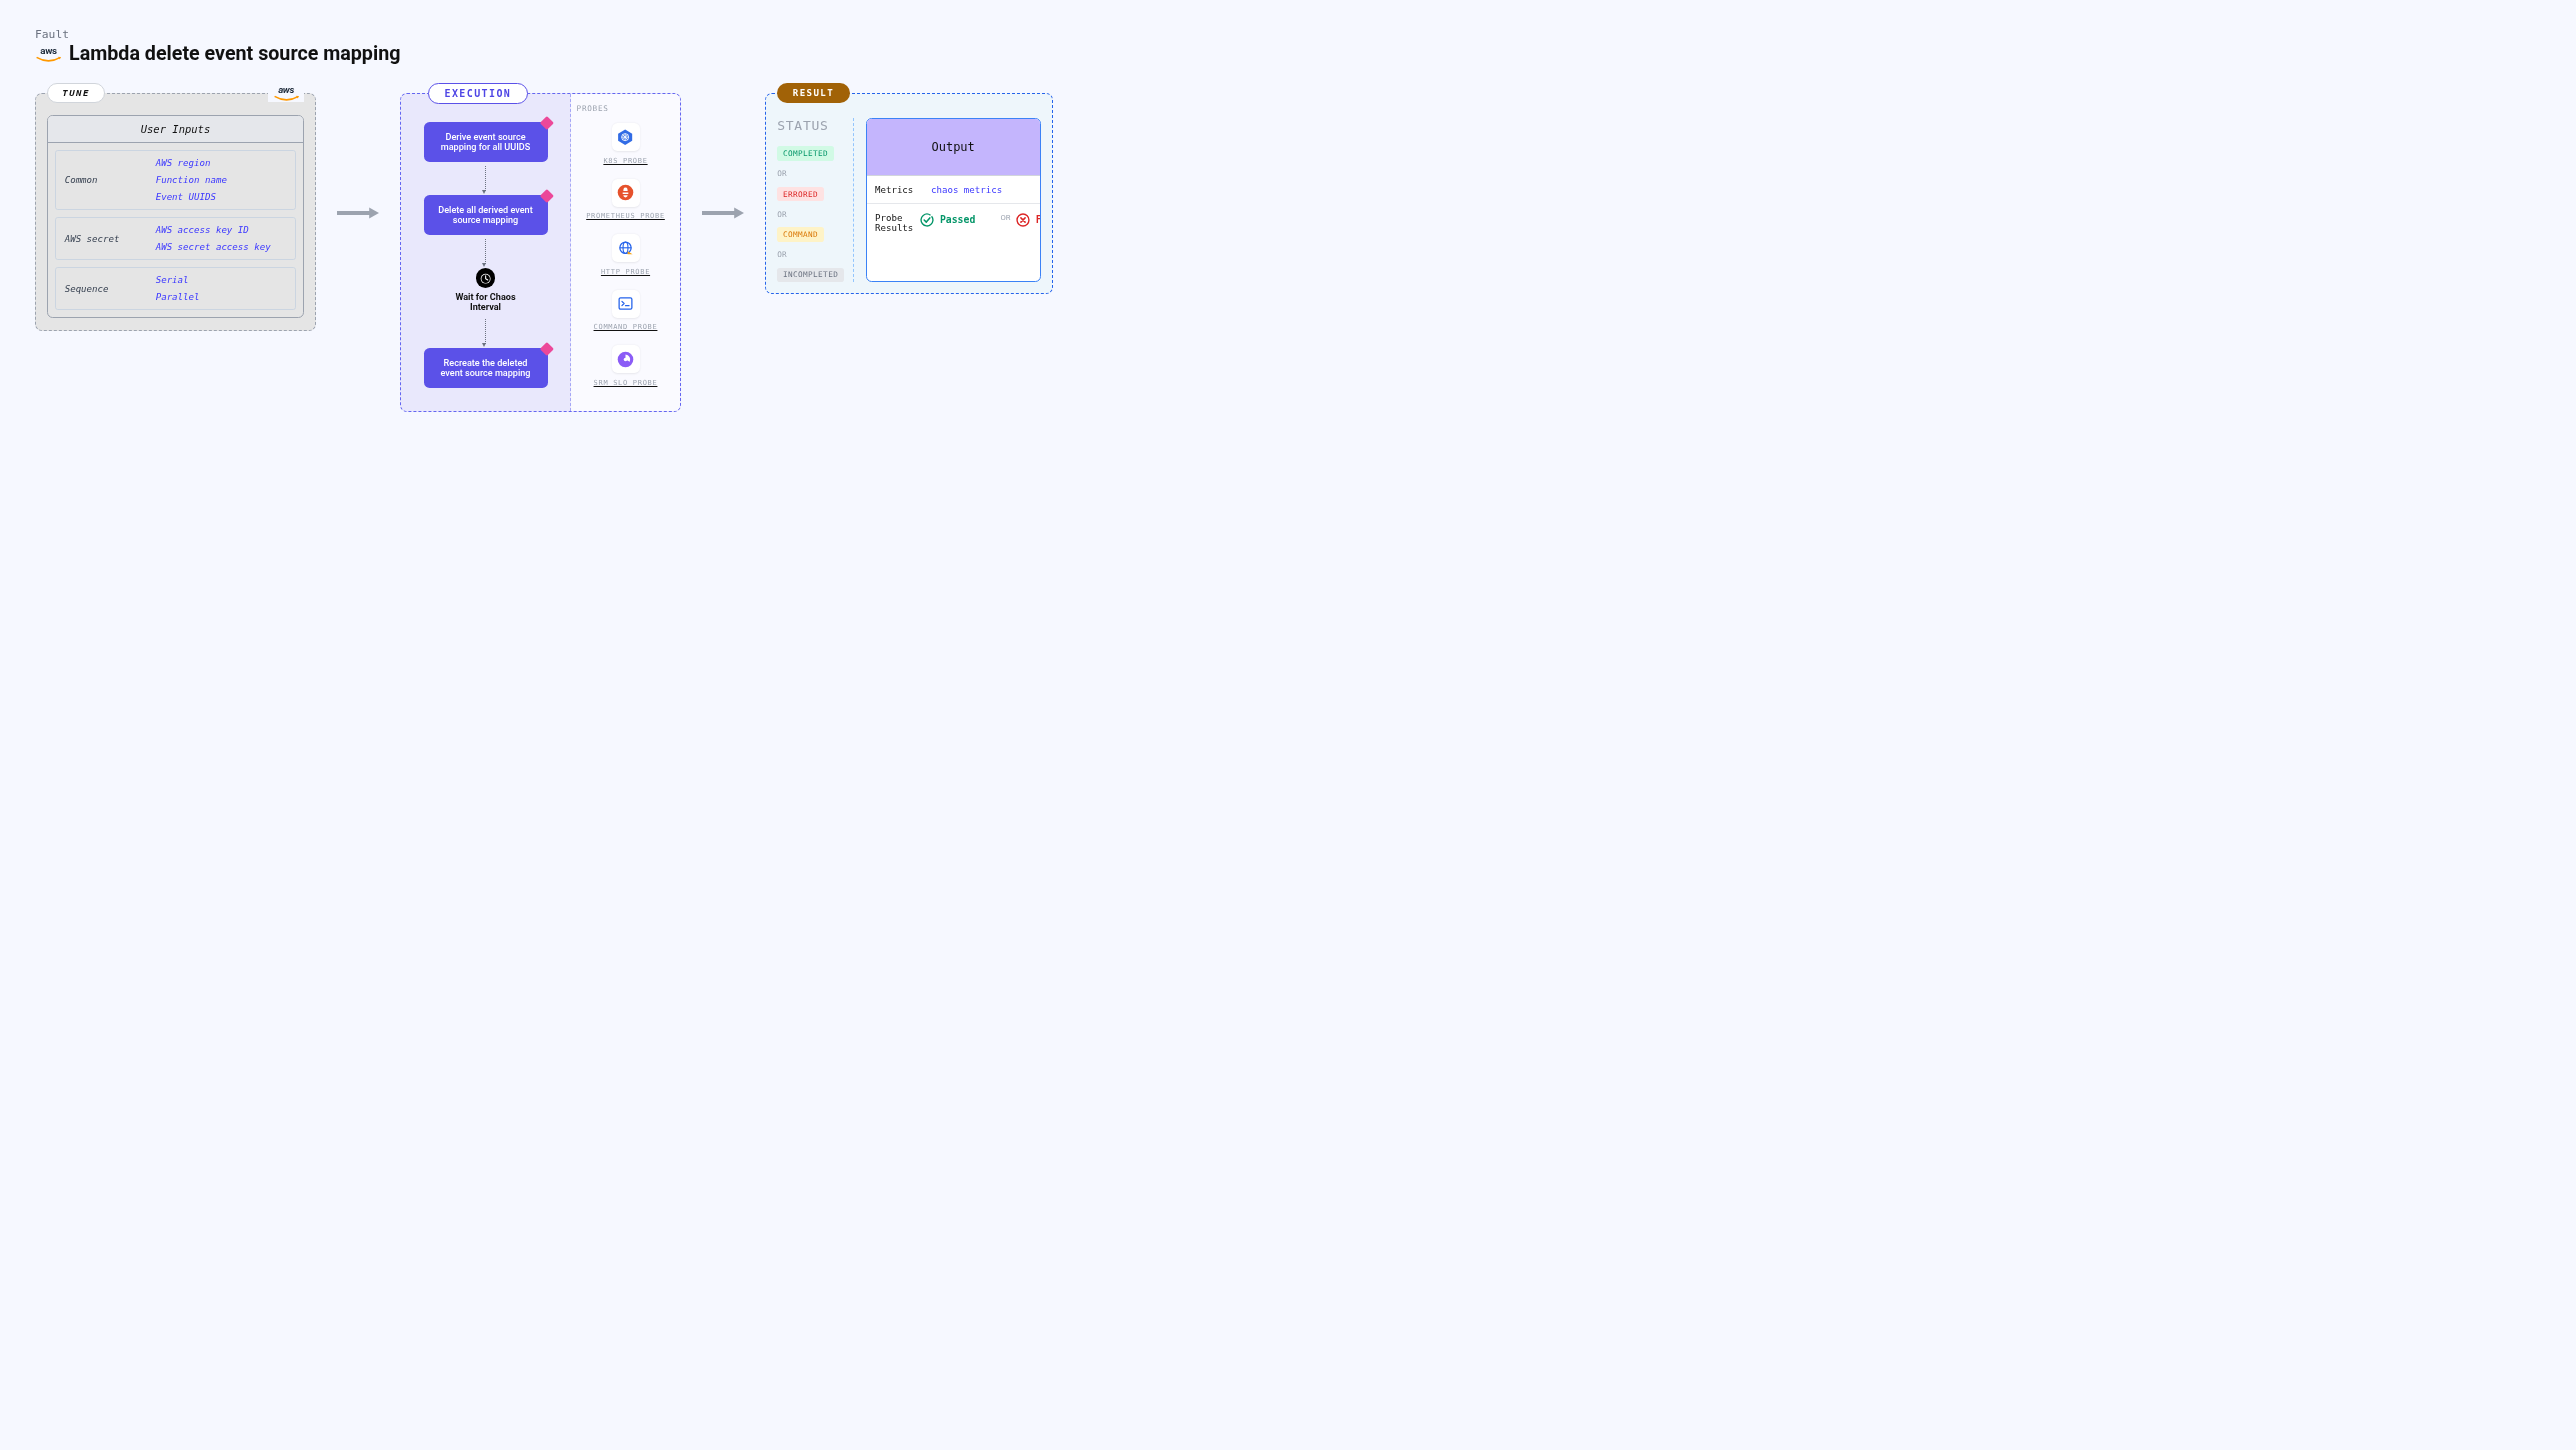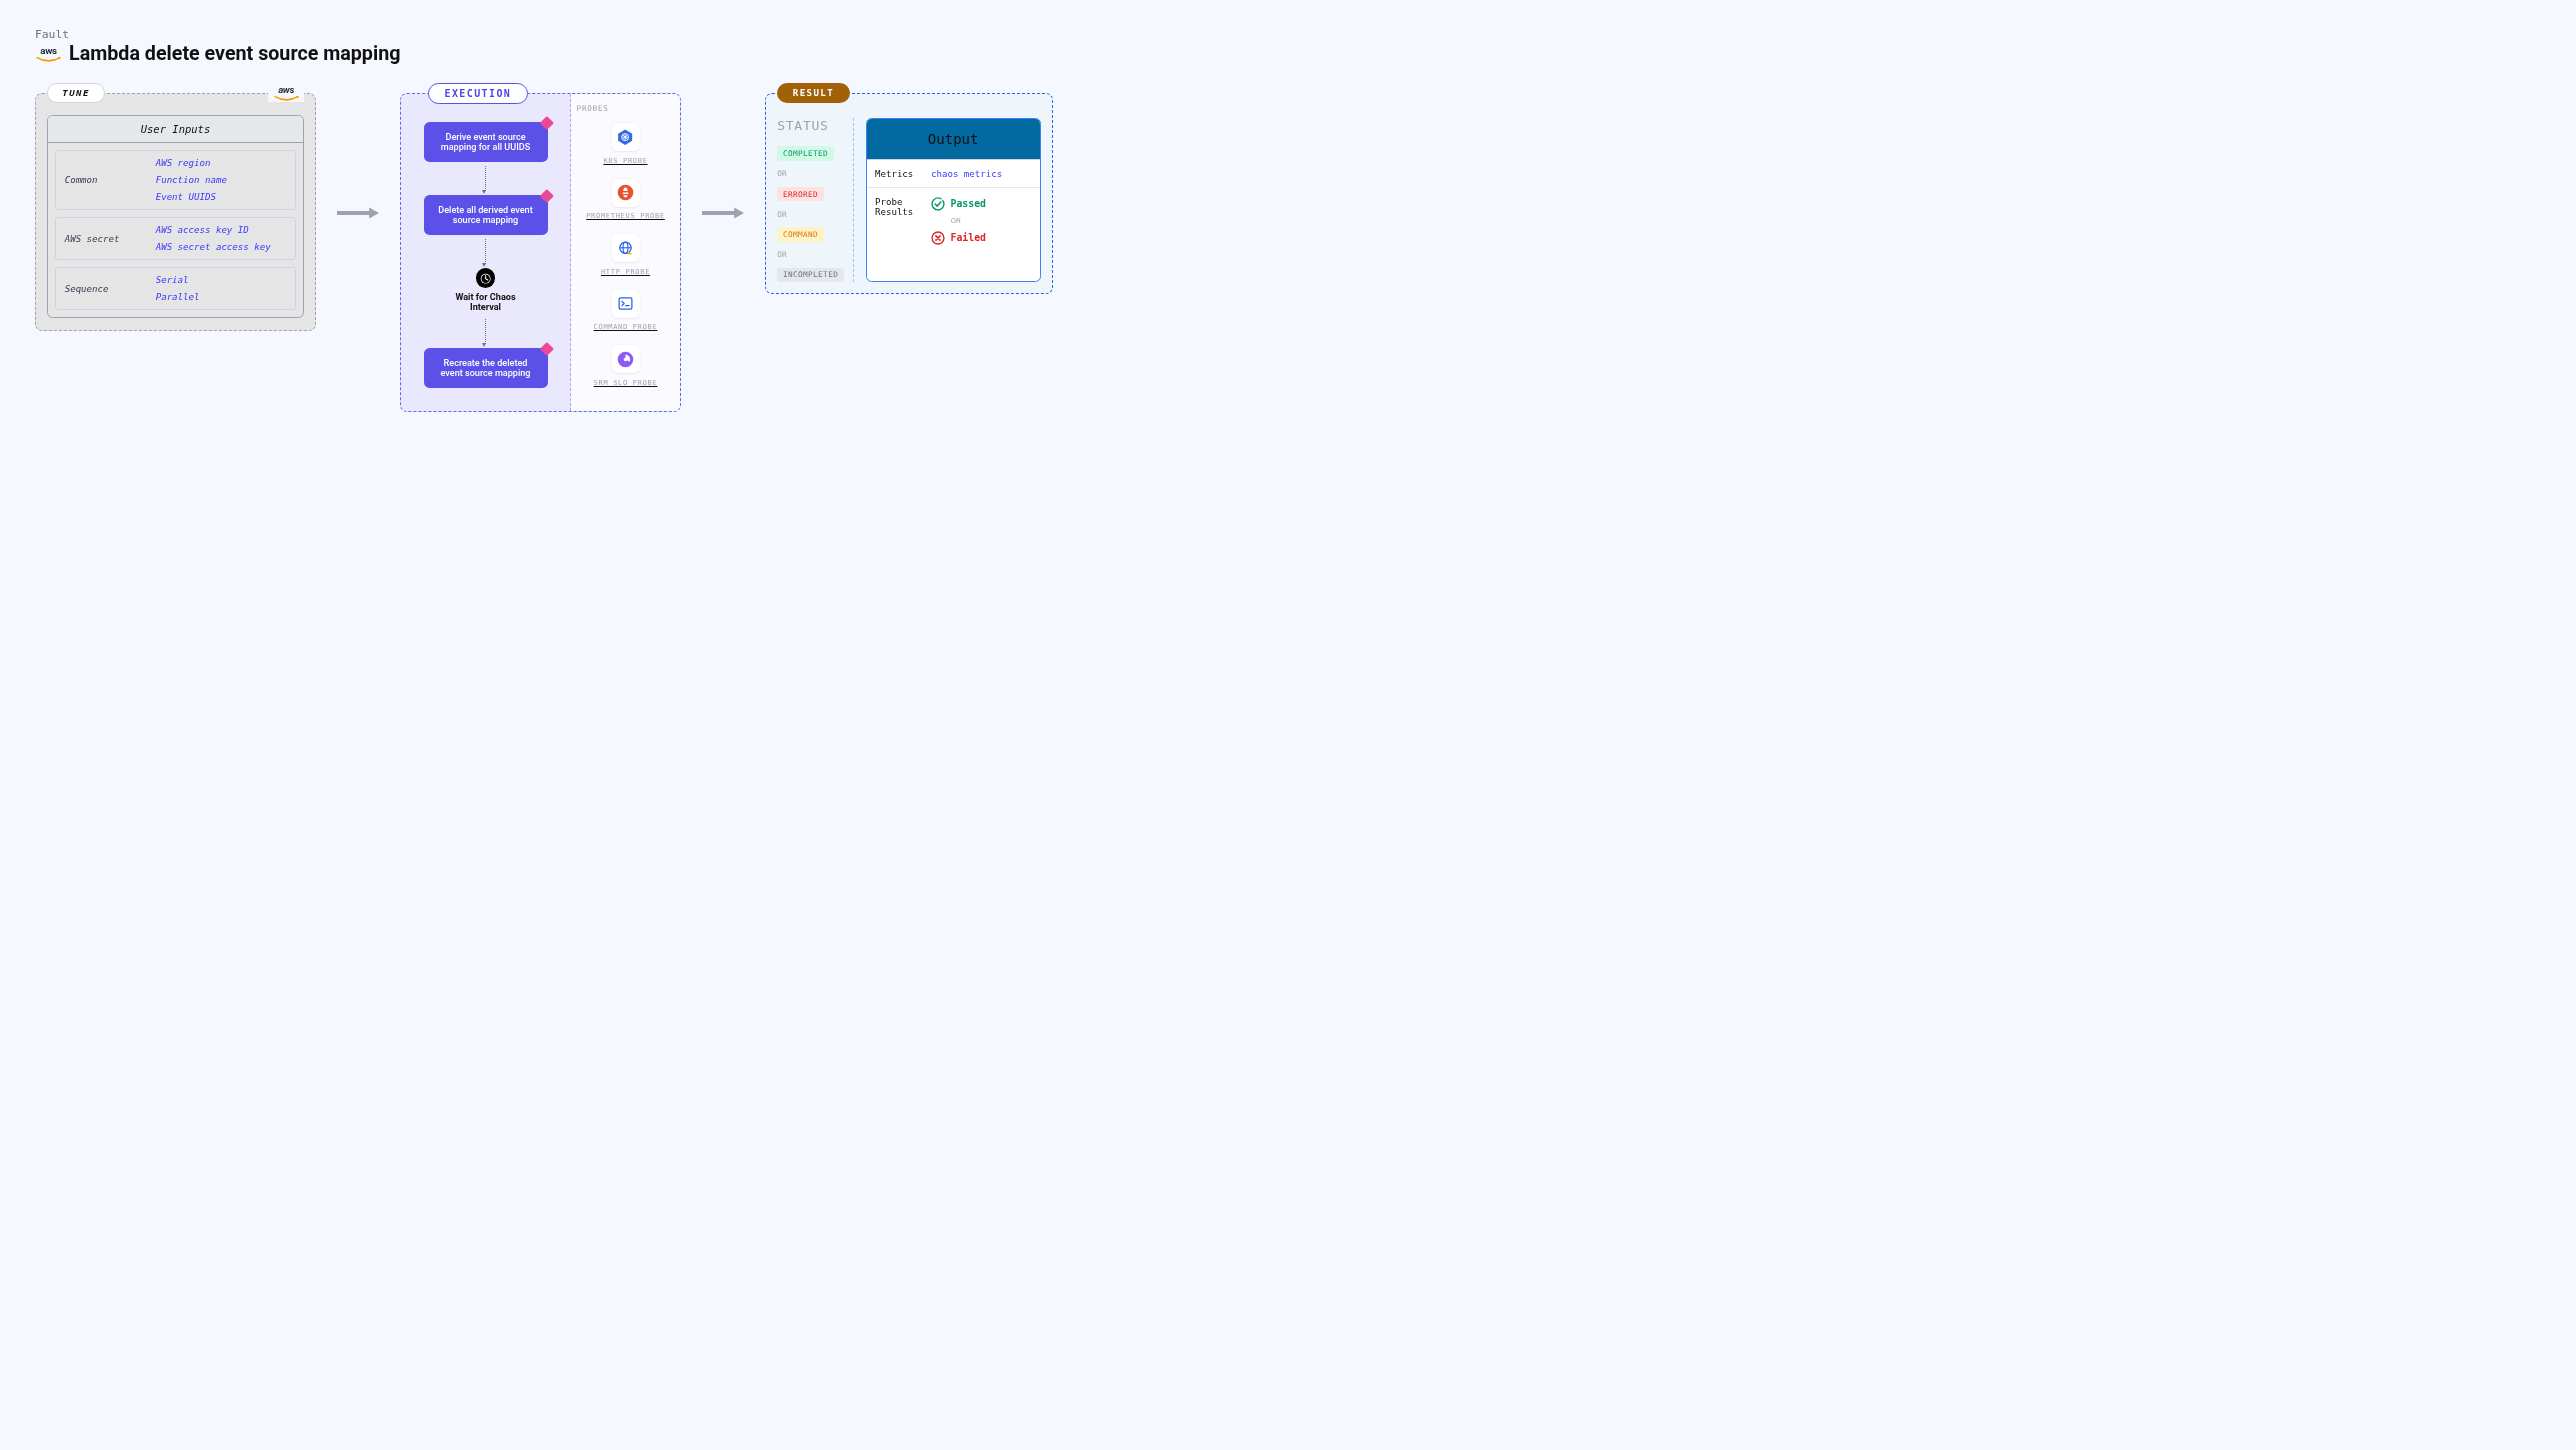--- a/index.html
+++ b/index.html
@@ -221,39 +221,39 @@
   }
 
   .output-box {
     flex: 1;
     border: 1.1px solid #3b82f6;
     border-radius: 5.6px;
     background: #fff;
     overflow: hidden;
   }
   .output-header {
-    background: #0369a1; text-align: center; padding: 12px;
-    font-family: "SFMono-Regular", Consolas, Menlo, monospace;
-    font-size: 14px;
+    background: #c4b5fd; text-align: center; padding: 21px;
+    font-family: "SFMono-Regular", Consolas, Menlo, monospace;
+    font-size: 12px;
     border-bottom: 0.7px solid #d1d5db;
   }
   .output-row {
     display: flex; padding: 8.4px; border-bottom: 0.7px solid #e5e7eb;
     align-items: flex-start; gap: 7px;
   }
   .output-row:last-child { border-bottom: none; }
   .output-key {
     font-family: "SFMono-Regular", Consolas, Menlo, monospace;
     font-size: 9.1px; width: 49px;
   }
   .output-val {
     font-family: "SFMono-Regular", Consolas, Menlo, monospace;
     font-size: 9.1px; color: #3b37ff;
   }
-  .probe-results { display: flex; flex-direction: column; gap: 5.6px; }
+  .probe-results { display: flex; flex-direction: row; gap: 5.6px; }
   .pr-row { display: flex; align-items: center; gap: 5.6px; font-family: "SFMono-Regular", Consolas, Menlo, monospace; font-size: 9.8px; font-weight: 600; }
   .pr-passed { color: #059669; }
   .pr-failed { color: #dc2626; }
   .or-small { font-size: 7.7px; color: #9ca3af; font-weight: 400; margin-left: 19.7px; }
 </style>
 </head>
 <body>
 
 <div class="header">
   <div class="fault-label">Fault</div>

